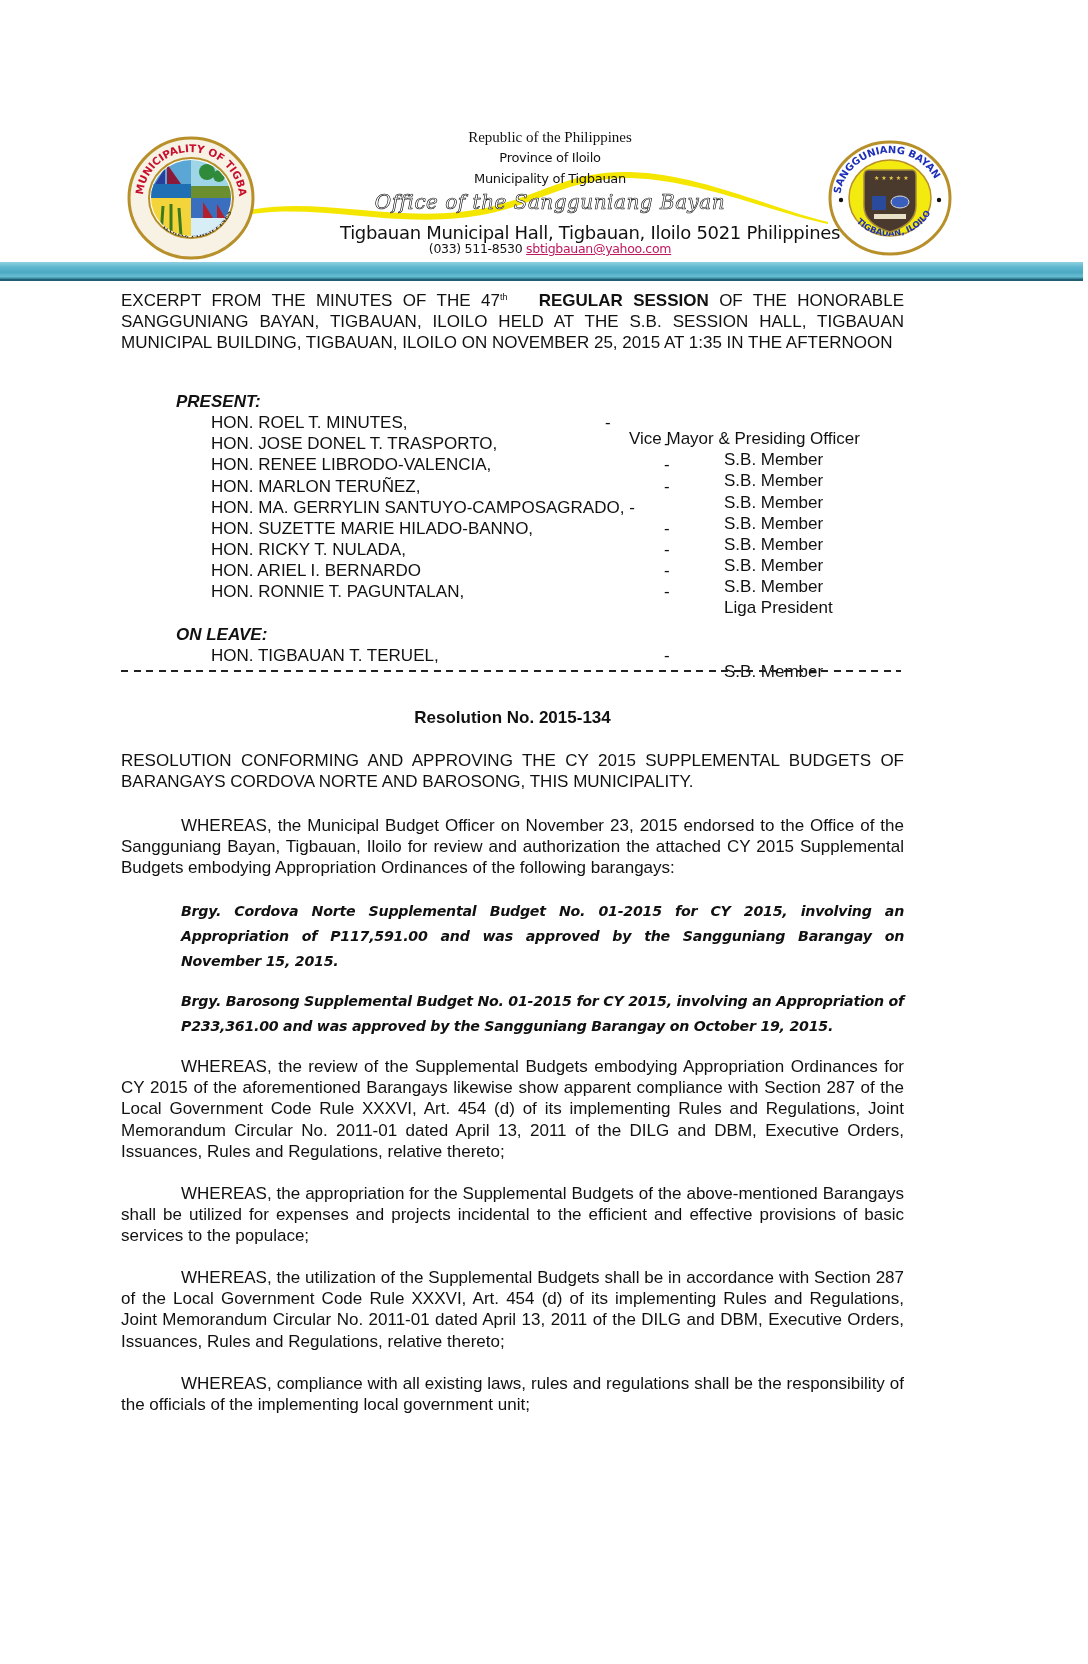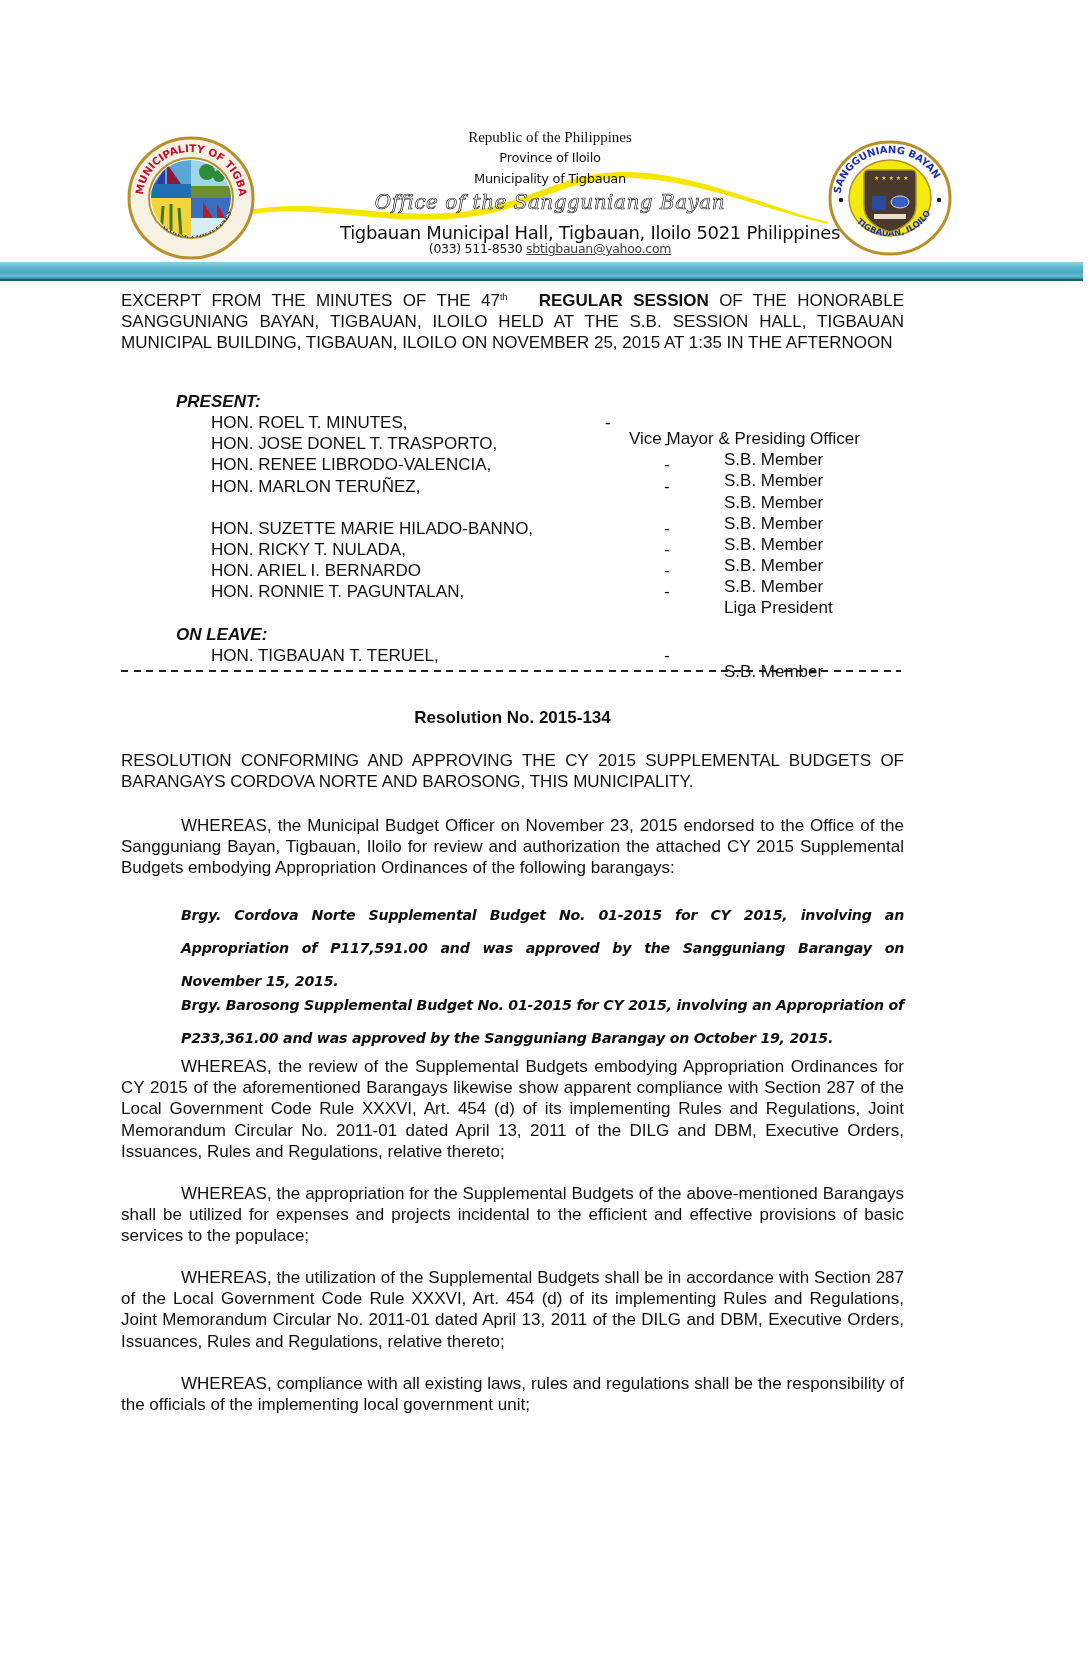--- a/index.html
+++ b/index.html
@@ -11,21 +11,21 @@
   .seal-right { left: 828px; top: 140px; width: 124px; height: 116px; }
 
   .lh-line { position: absolute; left: 340px; width: 420px; text-align: center; white-space: nowrap; }
   .lh-republic { top: 129px; font-family: "Liberation Serif", serif; font-size: 15px; }
   .lh-province { top: 150px; font-family: "DejaVu Sans", sans-serif; font-size: 13px; letter-spacing: -0.3px; }
   .lh-muni { top: 171px; font-family: "DejaVu Sans", sans-serif; font-size: 13px; letter-spacing: -0.3px; }
   .lh-office { top: 190px; font-family: "DejaVu Serif", serif; font-style: italic; font-size: 20px; letter-spacing: 0.5px; color: #222;
                -webkit-text-stroke: 0.6px #222; color: #fff; text-shadow: 0 0 0 #222; }
   .lh-address { top: 222px; font-family: "DejaVu Sans", sans-serif; font-size: 18px; letter-spacing: -0.3px; }
   .lh-contact { top: 241px; font-family: "DejaVu Sans", sans-serif; font-size: 12.5px; letter-spacing: -0.3px; }
-  .lh-contact a { color: #404040; text-decoration: underline; }
+  .lh-contact a { color: #be185d; text-decoration: underline; }
 
   .swoosh { position: absolute; left: 230px; top: 150px; width: 600px; height: 90px; pointer-events: none; }
 
   .banner { position: absolute; left: 0; top: 262px; width: 1083px; height: 19px;
             background: linear-gradient(to bottom, #8fd0e0 0%, #5fb8cf 30%, #4aa9c2 60%, #66bdd2 85%, #2e7f96 100%);
             border-bottom: 2px solid #1f5f72; box-sizing: border-box; }
 
   
   .doc { font-family: "Liberation Sans", sans-serif; font-size: 17px; color: #111; }
   .para { position: absolute; left: 121px; width: 783px; line-height: 21.2px; text-align: justify; }
@@ -42,21 +42,21 @@
   .att-role { position: absolute; left: 513px; top: 16px; }
   .att-row.vm .att-dash { left: 394px; }
   .att-row.vm .att-role { left: 418px; }
 
   .dashes { position: absolute; left: 121px; top: 670px; width: 780px; height: 2px;
             background: repeating-linear-gradient(to right, #222 0 7px, transparent 7px 12.5px); }
 
   .res-no { position: absolute; left: 0; width: 1025px; top: 708px; text-align: center; font-weight: bold; font-size: 17px; }
 
   .italic-block { position: absolute; left: 181px; width: 723px; font-family: "DejaVu Sans", sans-serif; font-weight: bold; font-style: italic;
-                  font-size: 14.2px; line-height: 33px; text-align: justify; letter-spacing: -0.25px; }
+                  font-size: 14.2px; line-height: 25px; text-align: justify; letter-spacing: -0.25px; }
 </style>
 </head>
 <body>
 
 <div>
 
   <svg class="swoosh" viewBox="0 0 600 90">
     <path d="M10 62 C 80 45, 150 70, 230 62 C 300 55, 330 20, 400 22 C 470 24, 540 58, 598 72 L 598 74 C 540 62, 470 30, 400 28 C 330 28, 300 62, 230 68 C 150 76, 80 52, 10 66 Z" fill="#f5e600"></path>
   </svg>
 
@@ -141,20 +141,21 @@
       <span class="att-name">HON. RENEE LIBRODO-VALENCIA,</span>
       <span class="att-dash">-</span>
       <span class="att-role">S.B. Member</span>
     </div>
     <div class="att-row" style="top:477px;text-align:right;">
       <span class="att-name">HON. MARLON TERUÑEZ,</span>
       <span class="att-dash">-</span>
       <span class="att-role">S.B. Member</span>
     </div>
     <div class="att-row" style="top:498px;">
+      <span class="att-name">HON. MA. GERRYLIN SANTUYO-CAMPOSAGRADO, -</span>
       <span class="att-dash"></span>
       <span class="att-role">S.B. Member</span>
     </div>
     <div class="att-row" style="top:519px;">
       <span class="att-name">HON. SUZETTE MARIE HILADO-BANNO,</span>
       <span class="att-dash">-</span>
       <span class="att-role">S.B. Member</span>
     </div>
     <div class="att-row" style="top:540px;">
       <span class="att-name">HON. RICKY T. NULADA,</span>

